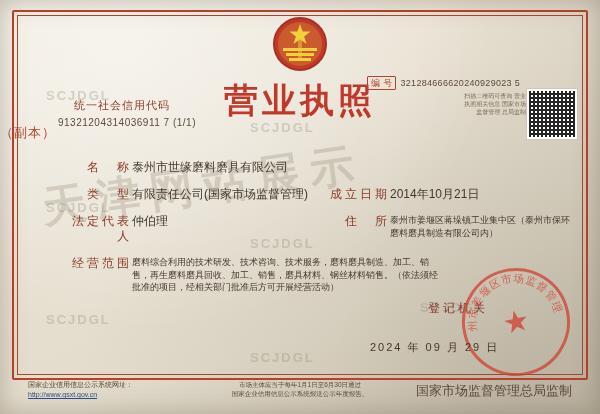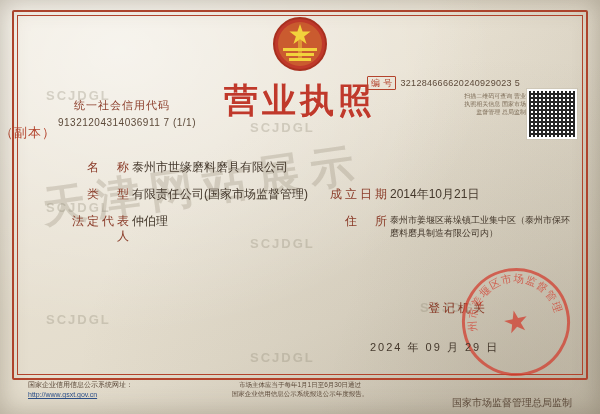--- a/index.html
+++ b/index.html
@@ -140,21 +140,21 @@
     letter-spacing:2px;pointer-events:none;
   }
 
   
   .footer{
     position:absolute;left:0;right:0;bottom:6px;height:28px;
   }
   .f-left{position:absolute;left:28px;top:0;font-size:7px;color:#5d4a3a;line-height:10px;}
   .f-left a{color:#2b4f8a;text-decoration:underline;}
   .f-center{position:absolute;left:50%;transform:translateX(-50%);top:0;font-size:6.5px;color:#5d4a3a;line-height:9px;text-align:center;}
-  .f-right{position:absolute;right:28px;top:16px;font-size:10px;color:#5d4a3a;}
+  .f-right{position:absolute;right:28px;top:2px;font-size:13px;color:#5d4a3a;}
   .edge-shadow{
     position:absolute;inset:0;box-shadow:inset 0 0 26px rgba(90,78,58,.35);pointer-events:none;
   }
 </style>
 </head>
 <body>
 
 <div class="page">
   <div class="paper-shade"></div>
 
@@ -224,20 +224,24 @@
       <div class="col-l">
         <div class="lab">法定代表人</div>
         <div class="val">仲伯理</div>
       </div>
       <div class="col-r">
         <div class="lab">住　所</div>
         <div class="val small">泰州市姜堰区蒋垛镇工业集中区（泰州市保环磨料磨具制造有限公司内）</div>
       </div>
     </div>
 
+    <div class="row scope">
+      <div class="lab">经营范围</div>
+      <div class="val" style="max-width:310px">磨料综合利用的技术研发、技术咨询、技术服务，磨料磨具制造、加工、销售，再生磨料磨具回收、加工、销售，磨具材料、钢丝材料销售。（依法须经批准的项目，经相关部门批准后方可开展经营活动）</div>
+    </div>
   </div>
 
   <div class="authority">登记机关</div>
 
   <div class="seal">
     <div class="ring"></div>
     <svg class="arc" viewBox="0 0 108 108">
       <defs>
         <path id="arcpath" d="M 14,54 A 40,40 0 1 1 94,54"></path>
       </defs>

